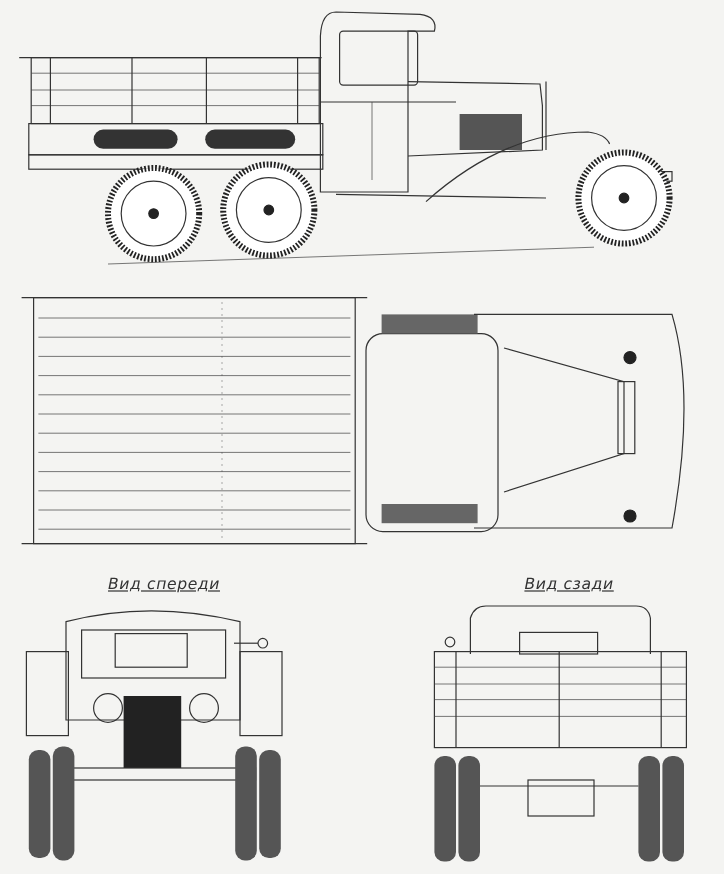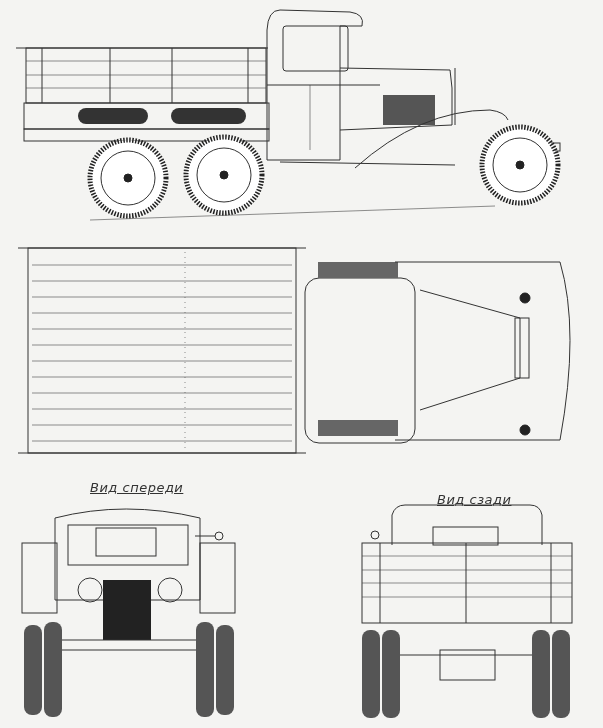--- a/index.html
+++ b/index.html
@@ -121,13 +121,13 @@
     <rect x="362" y="630" width="18" height="88" rx="8" fill="#555"></rect>
     <rect x="382" y="630" width="18" height="88" rx="8" fill="#555"></rect>
     <rect x="532" y="630" width="18" height="88" rx="8" fill="#555"></rect>
     <rect x="552" y="630" width="18" height="88" rx="8" fill="#555"></rect>
     <rect class="s" x="440" y="650" width="55" height="30"></rect>
     <line class="s" x1="400" y1="655" x2="532" y2="655"></line>
   </g>
 </svg>
 
 <div class="lbl" style="left:90px;top:480px;">Вид спереди</div>
-<div class="lbl" style="left:437px;top:492px;">Вид сзади</div>
+<div class="lbl" style="left:437px;top:480px;">Вид сзади</div>
 
 </body></html>

